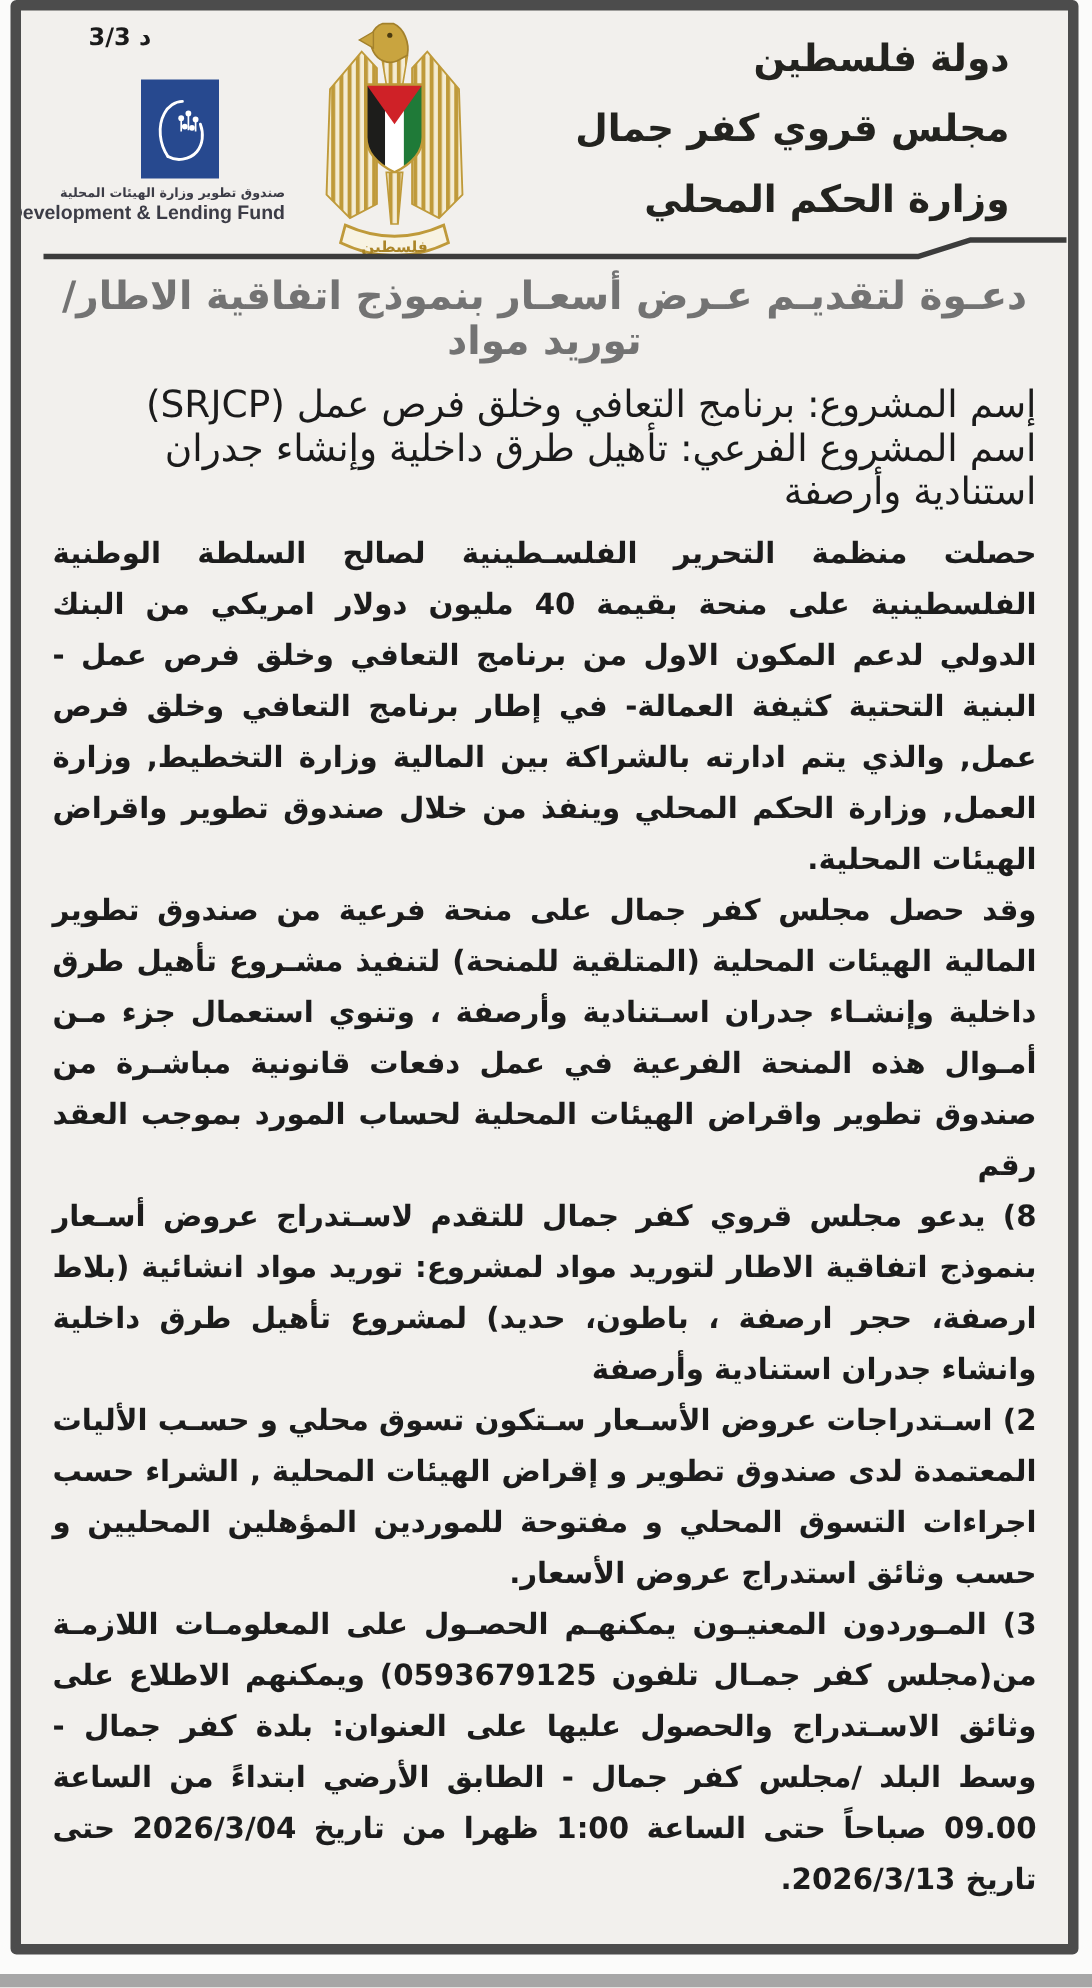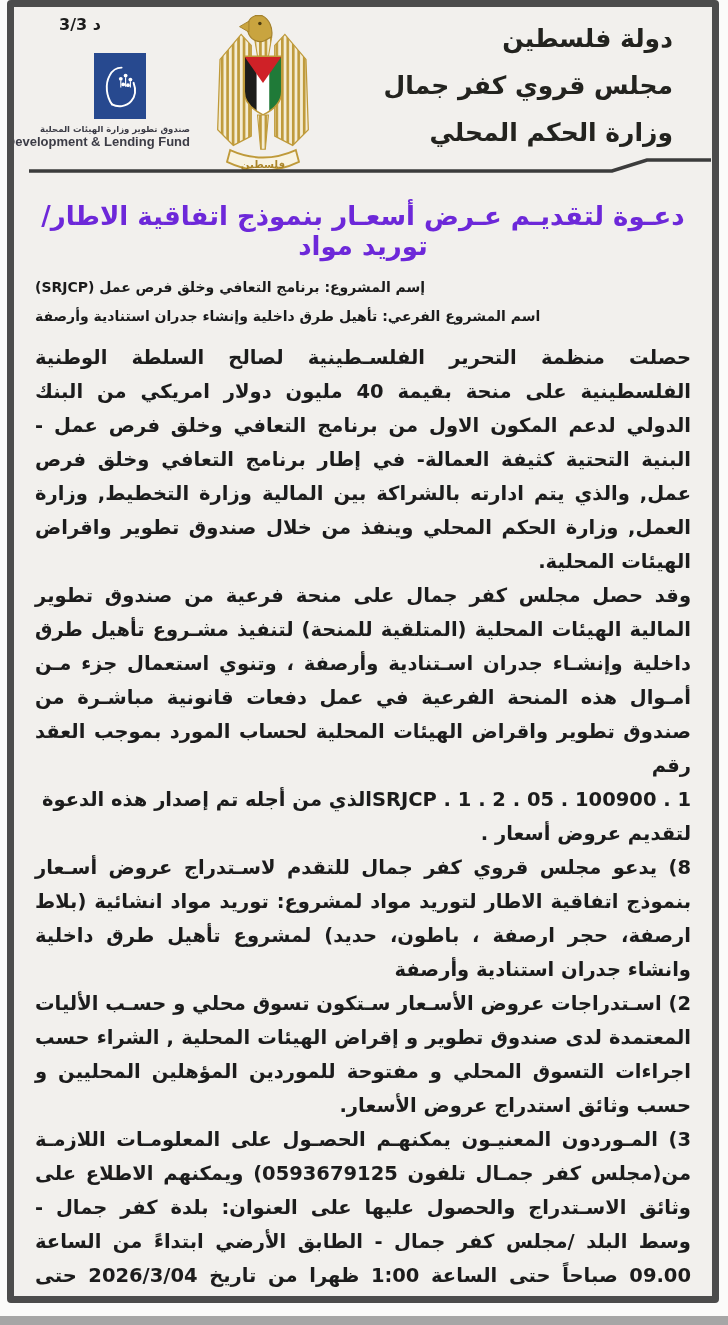--- a/index.html
+++ b/index.html
@@ -24,22 +24,22 @@
   .hdr-text{position:absolute;top:8px;right:18px;text-align:right;font-weight:bold;
             font-size:25px;line-height:47px;color:#23231f;}
   .emblem{position:absolute;top:4px;left:160px;width:136px;height:168px;}
   .mdlf{position:absolute;top:46px;left:15px;width:140px;text-align:center;}
   .mdlf-box{width:52px;height:66px;background:#27498f;margin:0 auto;display:flex;align-items:center;justify-content:center;}
   .mdlf-ar{font-size:8.5px;font-weight:bold;color:#3c3c46;margin-top:5px;white-space:nowrap;}
   .mdlf-en{font-size:13px;font-weight:bold;color:#3c3c46;font-family:"Liberation Sans",sans-serif;white-space:nowrap;}
   .divider{position:absolute;left:-8px;top:148px;width:686px;height:22px;}
 
   
-  .title{margin:24px 0 0;text-align:center;font-size:26px;font-weight:bold;color:#6d28d9;}
-  .projline{text-align:left;font-size:14px;font-weight:bold;line-height:29px;}
+  .title{margin:6px 0 0;text-align:center;font-size:26px;font-weight:bold;color:#737373;}
+  .projline{text-align:right;font-size:25px;font-weight:normal;line-height:29px;}
   .proj{margin-top:12px;}
   .bodytext{margin-top:10px;font-size:19.5px;font-weight:bold;line-height:34px;
             text-align:justify;color:#1c1c1c;}
   .para{margin:0;}
   .contract{text-align:right;}
   .num{direction:ltr;unicode-bidi:embed;}
 </style>
 </head>
 <body>
 
@@ -122,23 +122,20 @@
     <h1 class="title">دعـوة لتقديـم عـرض أسعـار بنموذج اتفاقية الاطار/ توريد مواد</h1>
 
     <div class="proj">
       <div class="projline">إسم المشروع: برنامج التعافي وخلق فرص عمل (SRJCP)</div>
       <div class="projline">اسم المشروع الفرعي:   تأهيل طرق داخلية وإنشاء جدران استنادية وأرصفة</div>
     </div>
 
     <div class="bodytext">
       <p class="para">حصلت منظمة التحرير الفلسـطينية لصالح السلطة الوطنية الفلسطينية على منحة بقيمة 40 مليون دولار امريكي من البنك الدولي لدعم المكون الاول من برنامج التعافي وخلق فرص عمل - البنية التحتية كثيفة العمالة- في إطار برنامج التعافي وخلق فرص عمل, والذي يتم ادارته بالشراكة بين المالية وزارة التخطيط, وزارة العمل, وزارة الحكم المحلي وينفذ من خلال صندوق تطوير واقراض الهيئات المحلية.</p>
       <p class="para">وقد حصل مجلس كفر جمال على  منحة فرعية من صندوق تطوير المالية الهيئات المحلية (المتلقية للمنحة) لتنفيذ مشـروع تأهيل طرق داخلية وإنشـاء جدران اسـتنادية وأرصفة ، وتنوي استعمال جزء مـن أمـوال هذه المنحة الفرعية في عمل دفعات قانونية مباشـرة من صندوق تطوير واقراض الهيئات المحلية لحساب المورد بموجب العقد رقم</p>
-      <div class="para contract">
-        <span class="num">SRJCP . 1 . 2 . 05 . 100900 . 1</span><span>الذي من أجله تم إصدار هذه الدعوة لتقديم عروض أسعار .</span>
-      </div>
       <div class="para">8) يدعو مجلس قروي كفر جمال للتقدم لاسـتدراج عروض أسـعار بنموذج اتفاقية الاطار لتوريد مواد لمشروع:  توريد مواد انشائية (بلاط ارصفة، حجر ارصفة ، باطون، حديد) لمشروع تأهيل طرق داخلية وانشاء جدران استنادية وأرصفة</div>
       <div class="para">2) اسـتدراجات عروض الأسـعار سـتكون تسوق محلي و حسـب الأليات المعتمدة لدى صندوق تطوير و إقراض الهيئات المحلية , الشراء حسب اجراءات التسوق المحلي و مفتوحة للموردين المؤهلين المحليين و حسب وثائق استدراج عروض الأسعار.</div>
       <div class="para">3) المـوردون المعنيـون يمكنهـم الحصـول على المعلومـات اللازمـة من(مجلس كفر جمـال  تلفون 0593679125) ويمكنهم الاطلاع على وثائق الاسـتدراج والحصول عليها على العنوان: بلدة كفر جمال - وسط البلد  /مجلس كفر جمال - الطابق الأرضي  ابتداءً من الساعة 09.00 صباحاً حتى الساعة 1:00 ظهرا من تاريخ 2026/3/04 حتى تاريخ 2026/3/13.</div>
 
     </div>
 
   </div>
 </div>
 
 <div class="scan-strip"></div>

